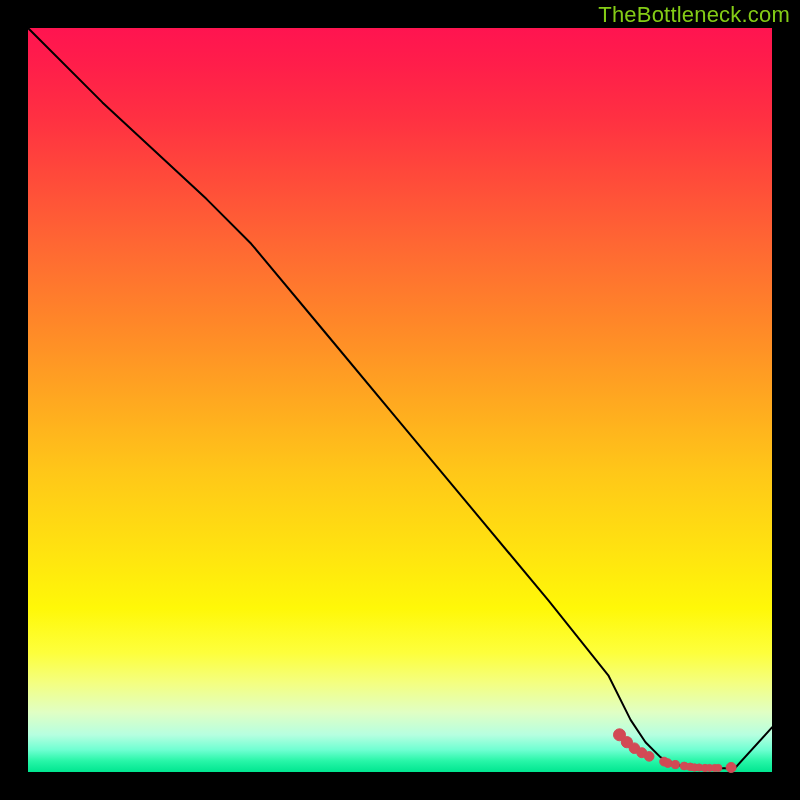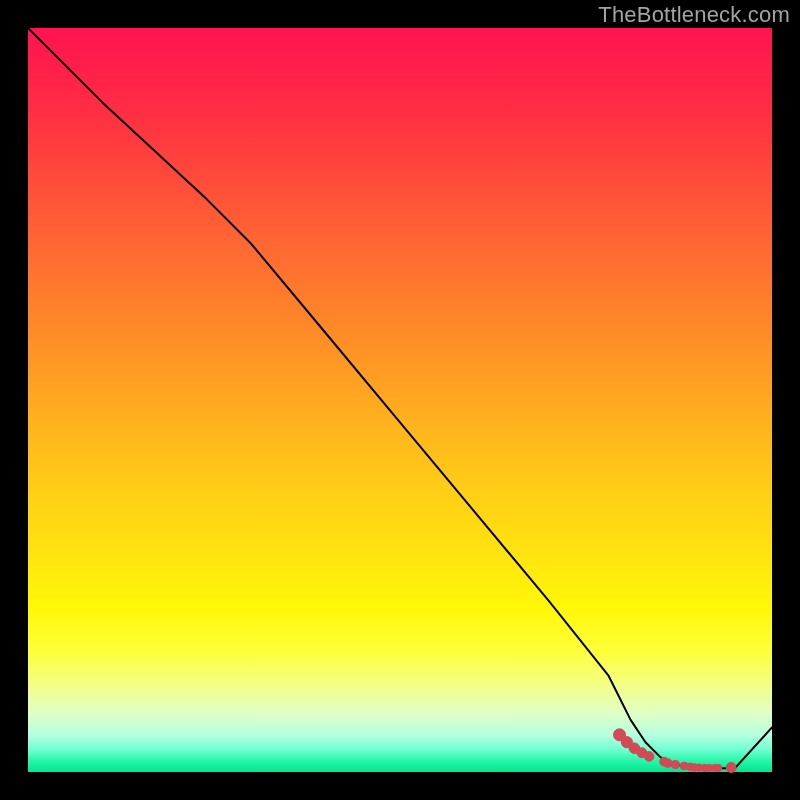--- a/index.html
+++ b/index.html
@@ -14,21 +14,21 @@
   .stage {
     position: relative;
     width: 800px;
     height: 800px;
     background: #000;
   }
   .watermark {
     position: absolute;
     top: 2px;
     right: 10px;
-    color: #a3a3a3;
+    color: #84cc16;
     font-size: 22px;
     font-weight: 500;
     letter-spacing: 0.2px;
     z-index: 5;
     text-align: center;
   }
   .plot-area {
     position: absolute;
     left: 28px;
     top: 28px;

